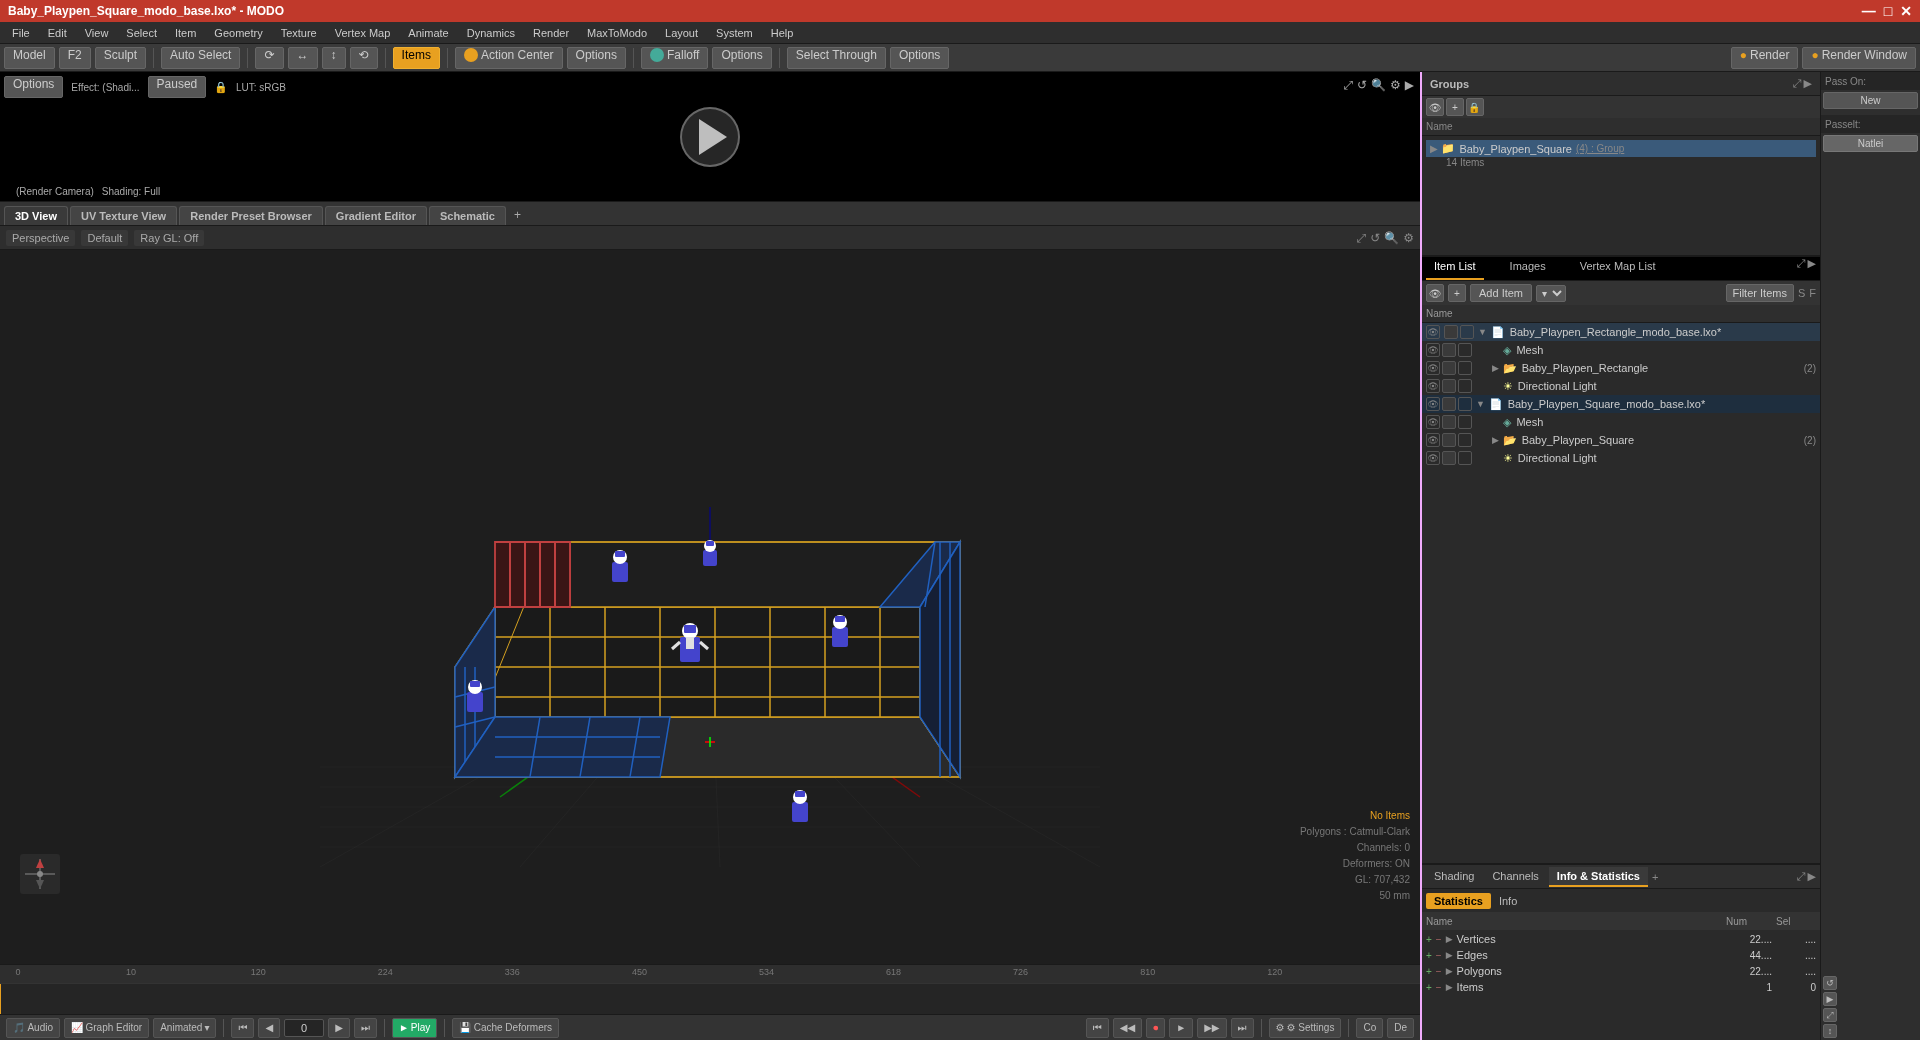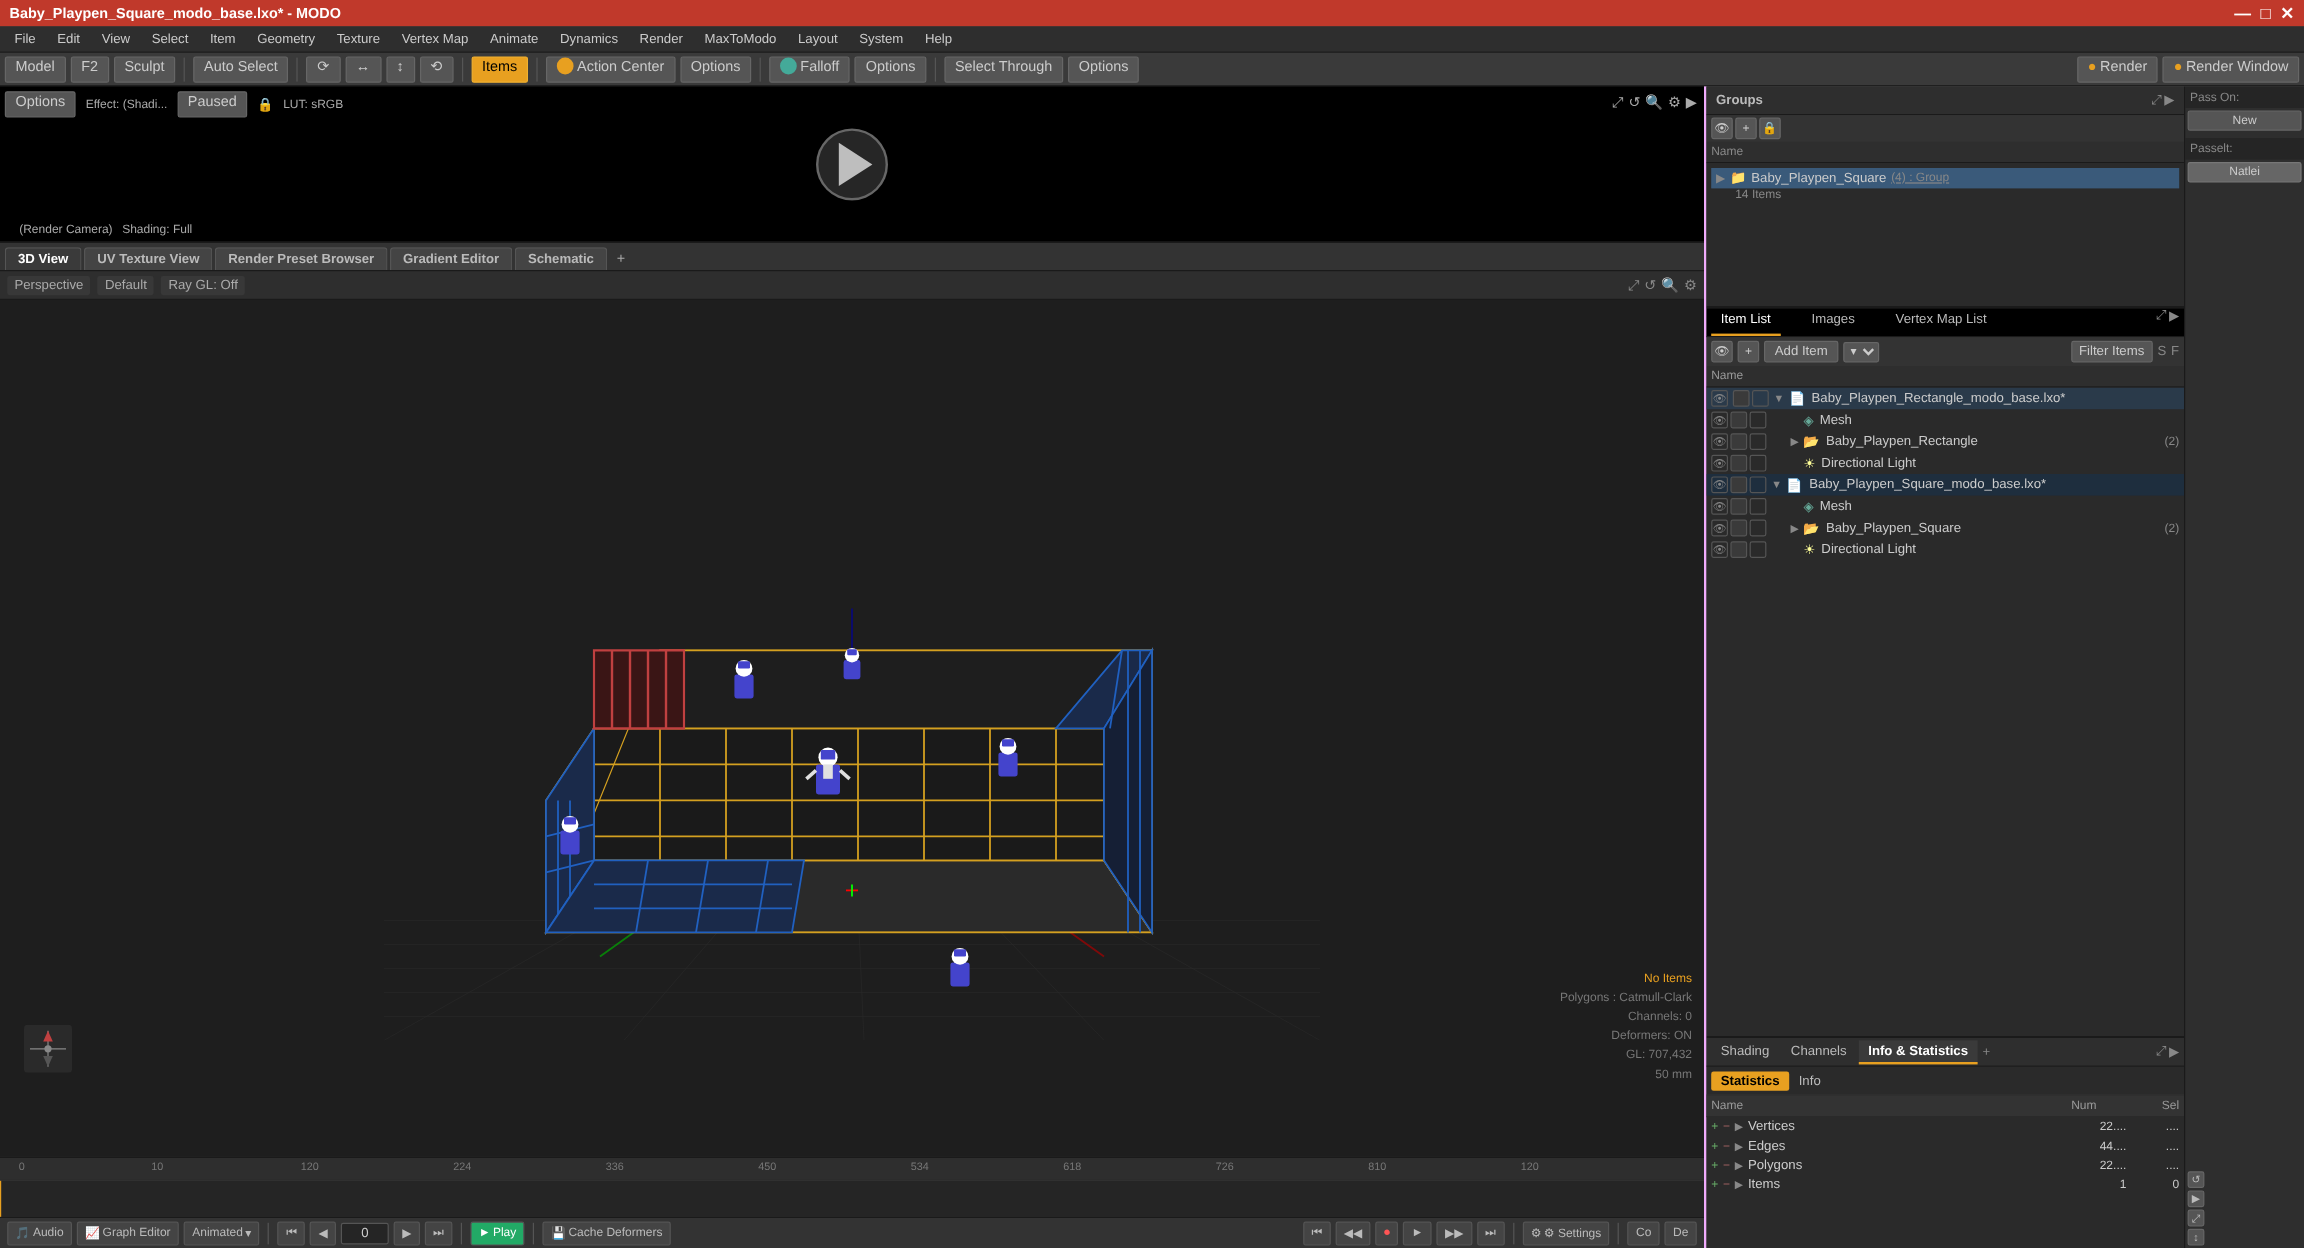--- a/index.html
+++ b/index.html
@@ -220,21 +220,21 @@
       border-bottom: 1px solid #333;
     }
     .stats-active-tab { padding: 2px 8px; background: #e8a020; color: #000; font-size: 11px; font-weight: bold; border-radius: 2px; }
     .stats-inactive-tab { padding: 2px 8px; color: #bbb; font-size: 11px; cursor: pointer; }
     #stats-columns {
       height: 18px; background: #333; display: flex; align-items: center;
       padding: 0 4px; font-size: 10px; color: #999; border-bottom: 1px solid #2a2a2a;
     }
     .stats-name-col { flex: 1; }
     .stats-num-col { width: 50px; }
-    .stats-sel-col { width: 40px; text-align: right; }
+    .stats-sel-col { width: 40px; text-align: left; }
     .stats-row { display: flex; align-items: center; padding: 2px 4px; gap: 4px; }
     .stats-add { color: #6a6; font-size: 10px; cursor: pointer; }
     .stats-minus { color: #a66; font-size: 10px; cursor: pointer; }
     .stats-arrow { color: #888; font-size: 9px; cursor: pointer; }
     .stats-item-name { flex: 1; color: #ccc; font-size: 11px; }
     .stats-num { width: 50px; text-align: right; color: #ccc; font-size: 10px; }
     .stats-sel { width: 40px; text-align: right; color: #ccc; font-size: 10px; }
 
     
     ::-webkit-scrollbar { width: 8px; height: 8px; }

